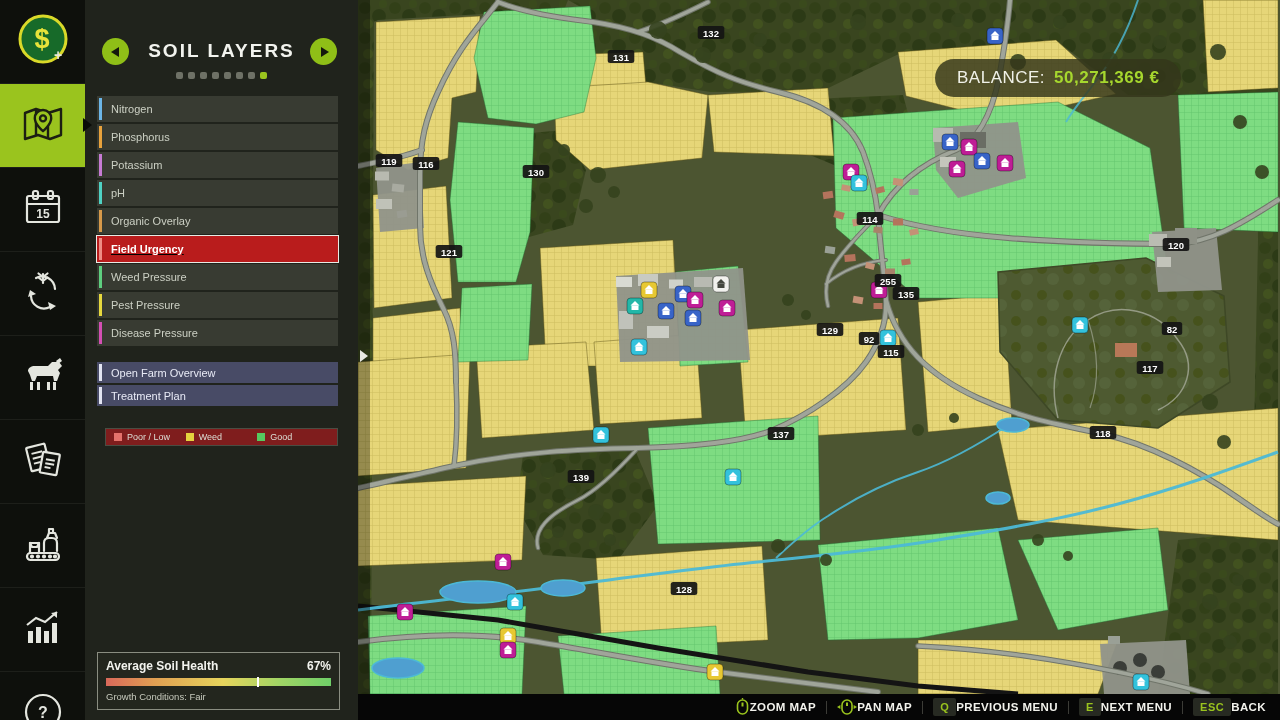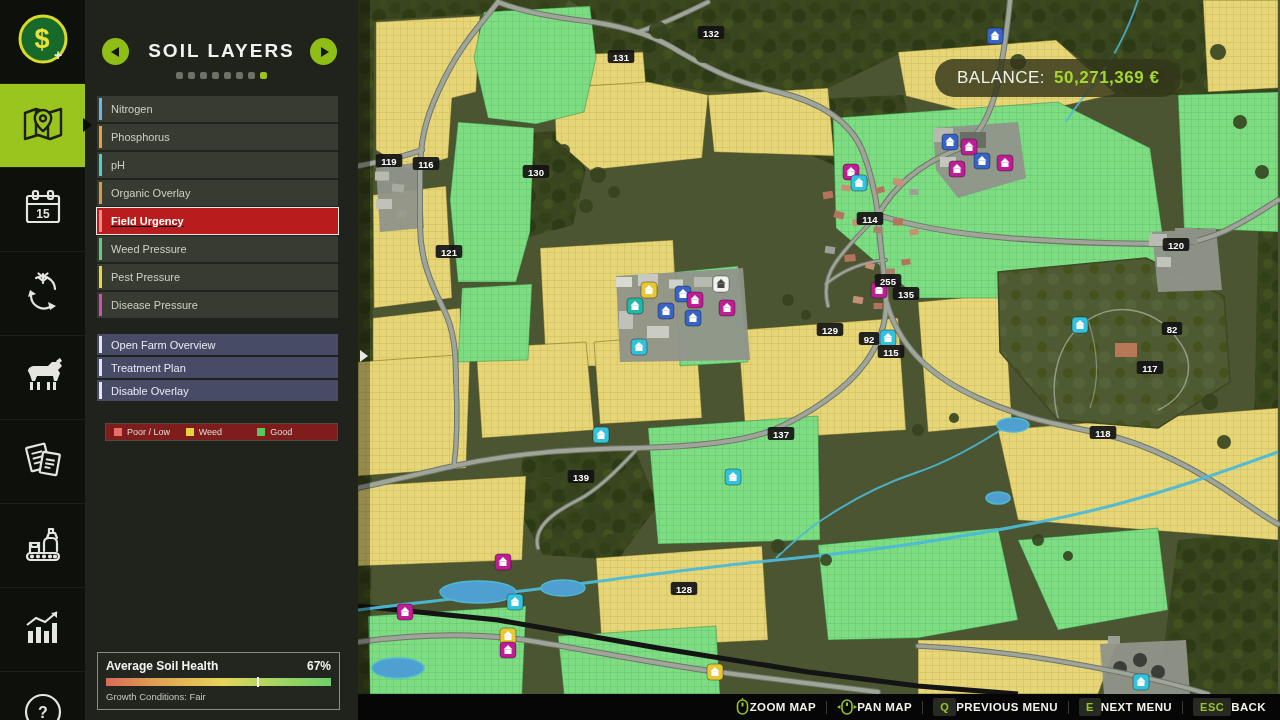--- a/index.html
+++ b/index.html
@@ -616,20 +616,24 @@
     <div id="layer-list">
         <div class="layer-row">
           <span class="bar" style="background: rgb(108, 182, 232);"></span>
           <span class="lbl">Nitrogen</span>
         </div>
         <div class="layer-row">
           <span class="bar" style="background: rgb(232, 162, 60);"></span>
           <span class="lbl">Phosphorus</span>
         </div>
         <div class="layer-row">
+          <span class="bar" style="background: rgb(199, 123, 212);"></span>
+          <span class="lbl">Potassium</span>
+        </div>
+        <div class="layer-row">
           <span class="bar" style="background: rgb(79, 210, 196);"></span>
           <span class="lbl">pH</span>
         </div>
         <div class="layer-row">
           <span class="bar" style="background: rgb(215, 154, 74);"></span>
           <span class="lbl">Organic Overlay</span>
         </div>
         <div class="layer-row selected">
           <span class="bar" style="background: rgb(239, 140, 132);"></span>
           <span class="lbl">Field Urgency</span>
@@ -648,24 +652,20 @@
         </div>
       </div>
     <div id="action-list">
         <div class="action-btn">
           <span class="bar"></span>
           <span class="lbl">Open Farm Overview</span>
         </div>
         <div class="action-btn">
           <span class="bar"></span>
           <span class="lbl">Treatment Plan</span>
-        </div>
-        <div class="action-btn">
-          <span class="bar"></span>
-          <span class="lbl">Disable Overlay</span>
         </div>
       </div>
     <div id="legend">
         <div class="leg-item">
           <span class="leg-sq" style="background: rgb(228, 113, 107);"></span>
           <span class="leg-lbl">Poor / Low</span>
         </div>
         <div class="leg-item">
           <span class="leg-sq" style="background: rgb(228, 210, 62);"></span>
           <span class="leg-lbl">Weed</span>

